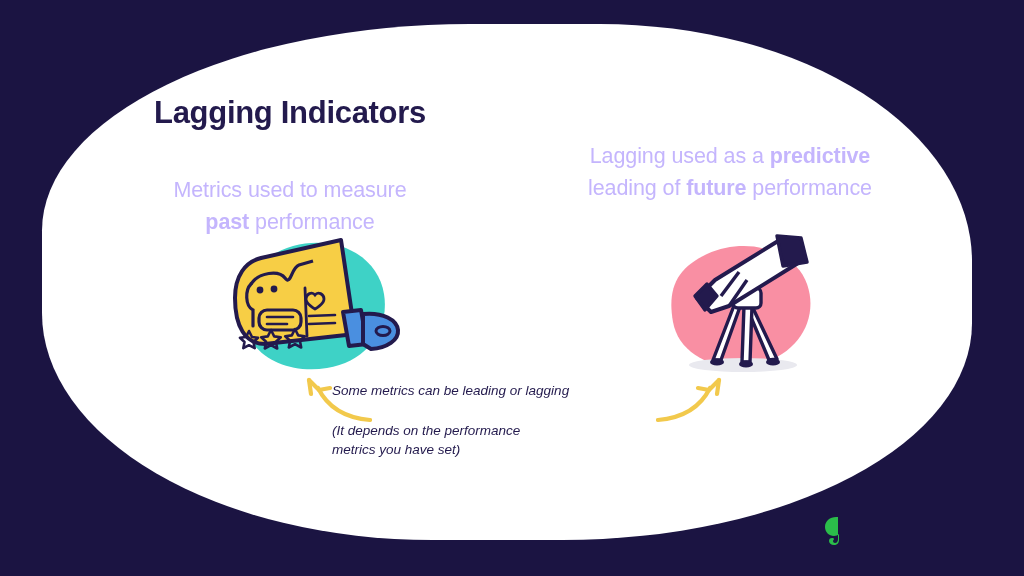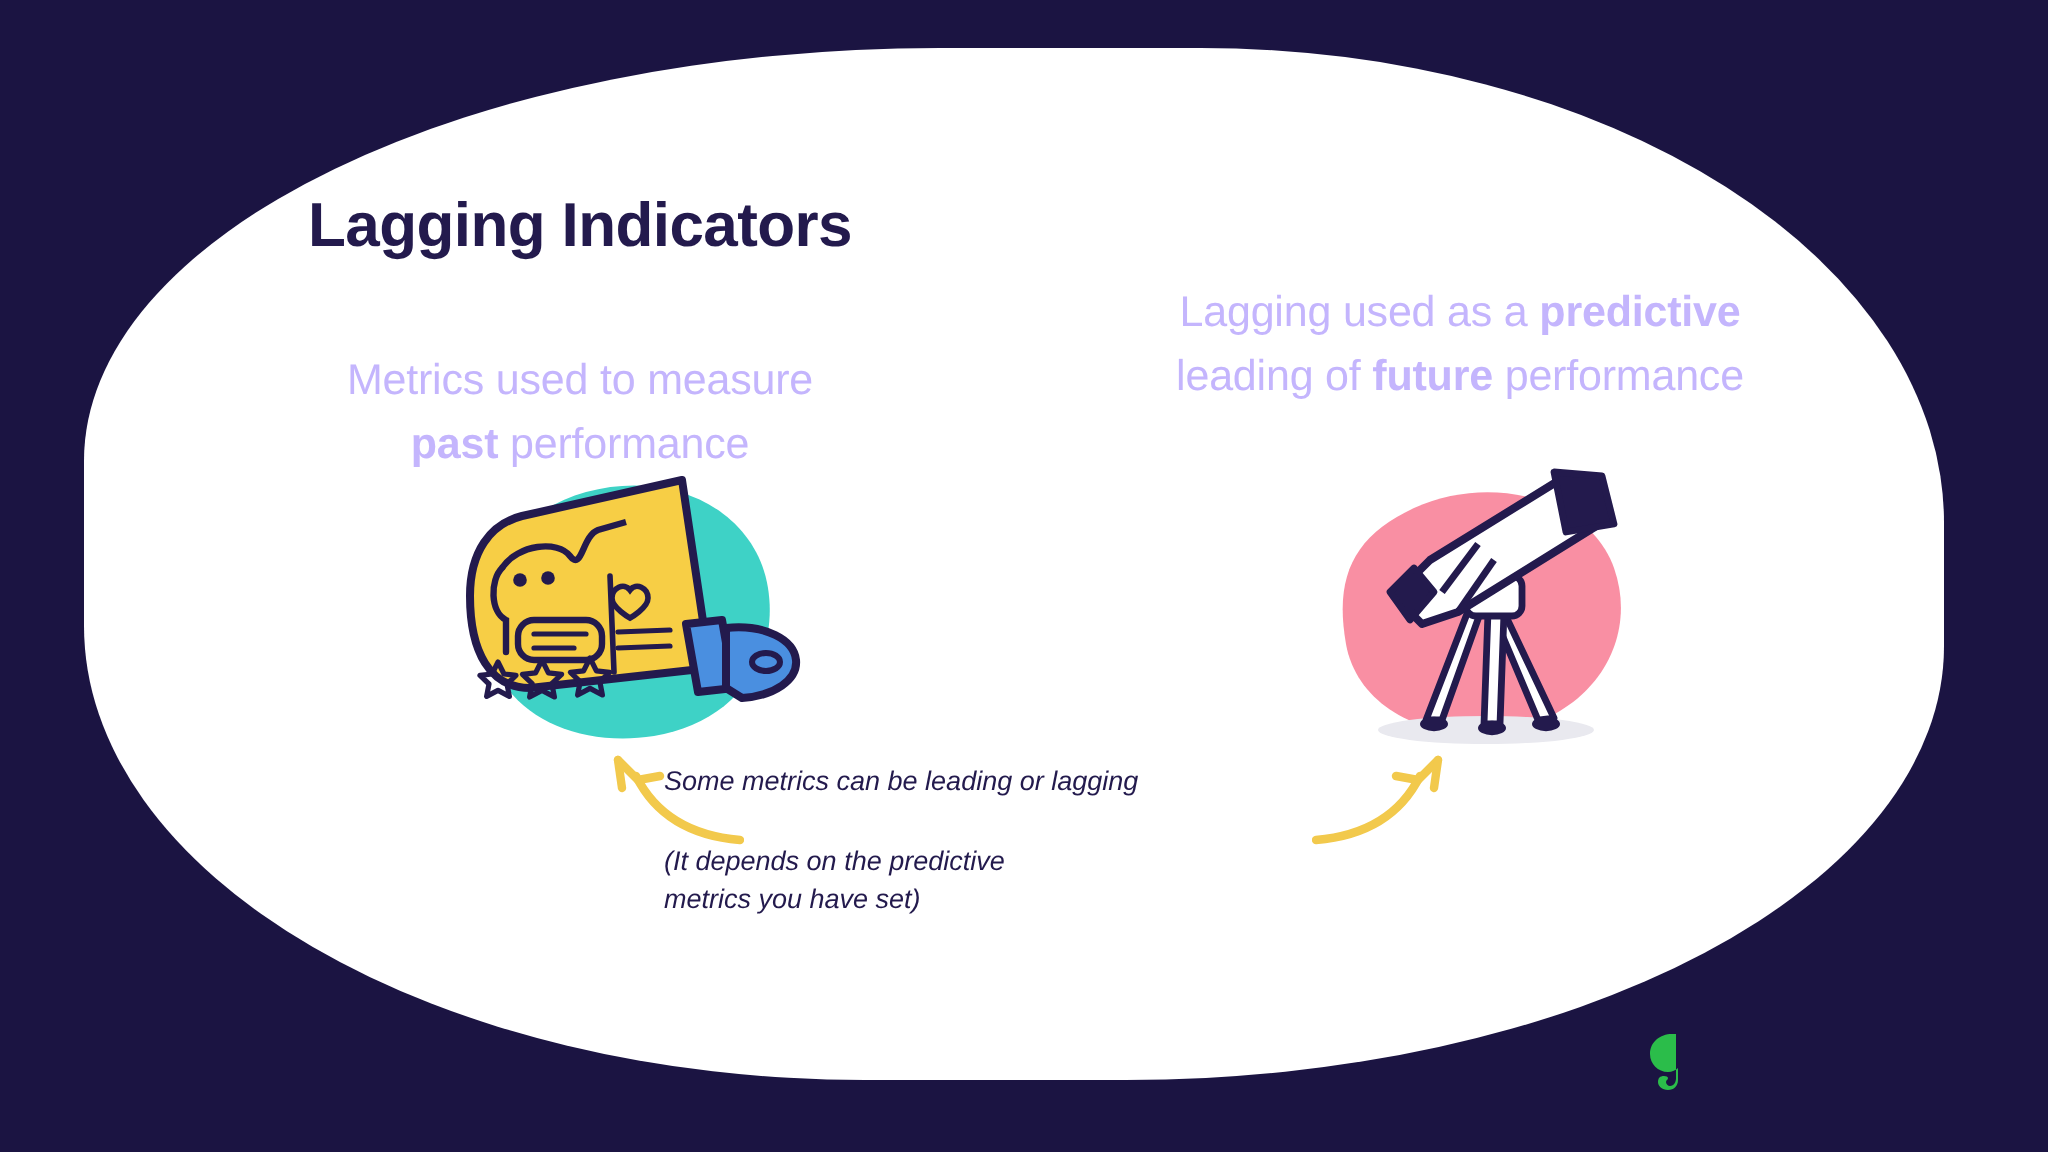--- a/index.html
+++ b/index.html
@@ -169,21 +169,21 @@
       <path fill="none" stroke="#231a4d" stroke-width="3.4" d="M74 74 L92 48"></path>
 
       <path fill="#231a4d" stroke="#231a4d" stroke-width="3.4" stroke-linejoin="round" d="M40 64 L52 52 L62 64 L50 78 Z"></path>
 
       <path fill="#231a4d" stroke="#231a4d" stroke-width="3.4" stroke-linejoin="round" d="M122 4 L146 6 L152 30 L128 34 Z"></path>
     </svg>
   </div>
 
   <div class="caption">
     <span>Some metrics can be leading or lagging</span>
-    <span class="line2">(It depends on the predictive</span>
+    <span class="line2">(It depends on the performance</span>
     <span>metrics you have set)</span>
   </div>
 
   <div class="arrow arrow-left">
     <svg width="76" height="52" viewBox="0 0 76 52">
       <path fill="none" stroke="#f2c94c" stroke-width="4.2" stroke-linecap="round" d="M74 46 C50 44 32 34 22 14"></path>
       <path fill="none" stroke="#f2c94c" stroke-width="4.2" stroke-linecap="round" stroke-linejoin="round" d="M13 6 L23 16 L34 14"></path>
       <path fill="none" stroke="#f2c94c" stroke-width="4.2" stroke-linecap="round" stroke-linejoin="round" d="M13 6 L15 20"></path>
     </svg>
   </div>

